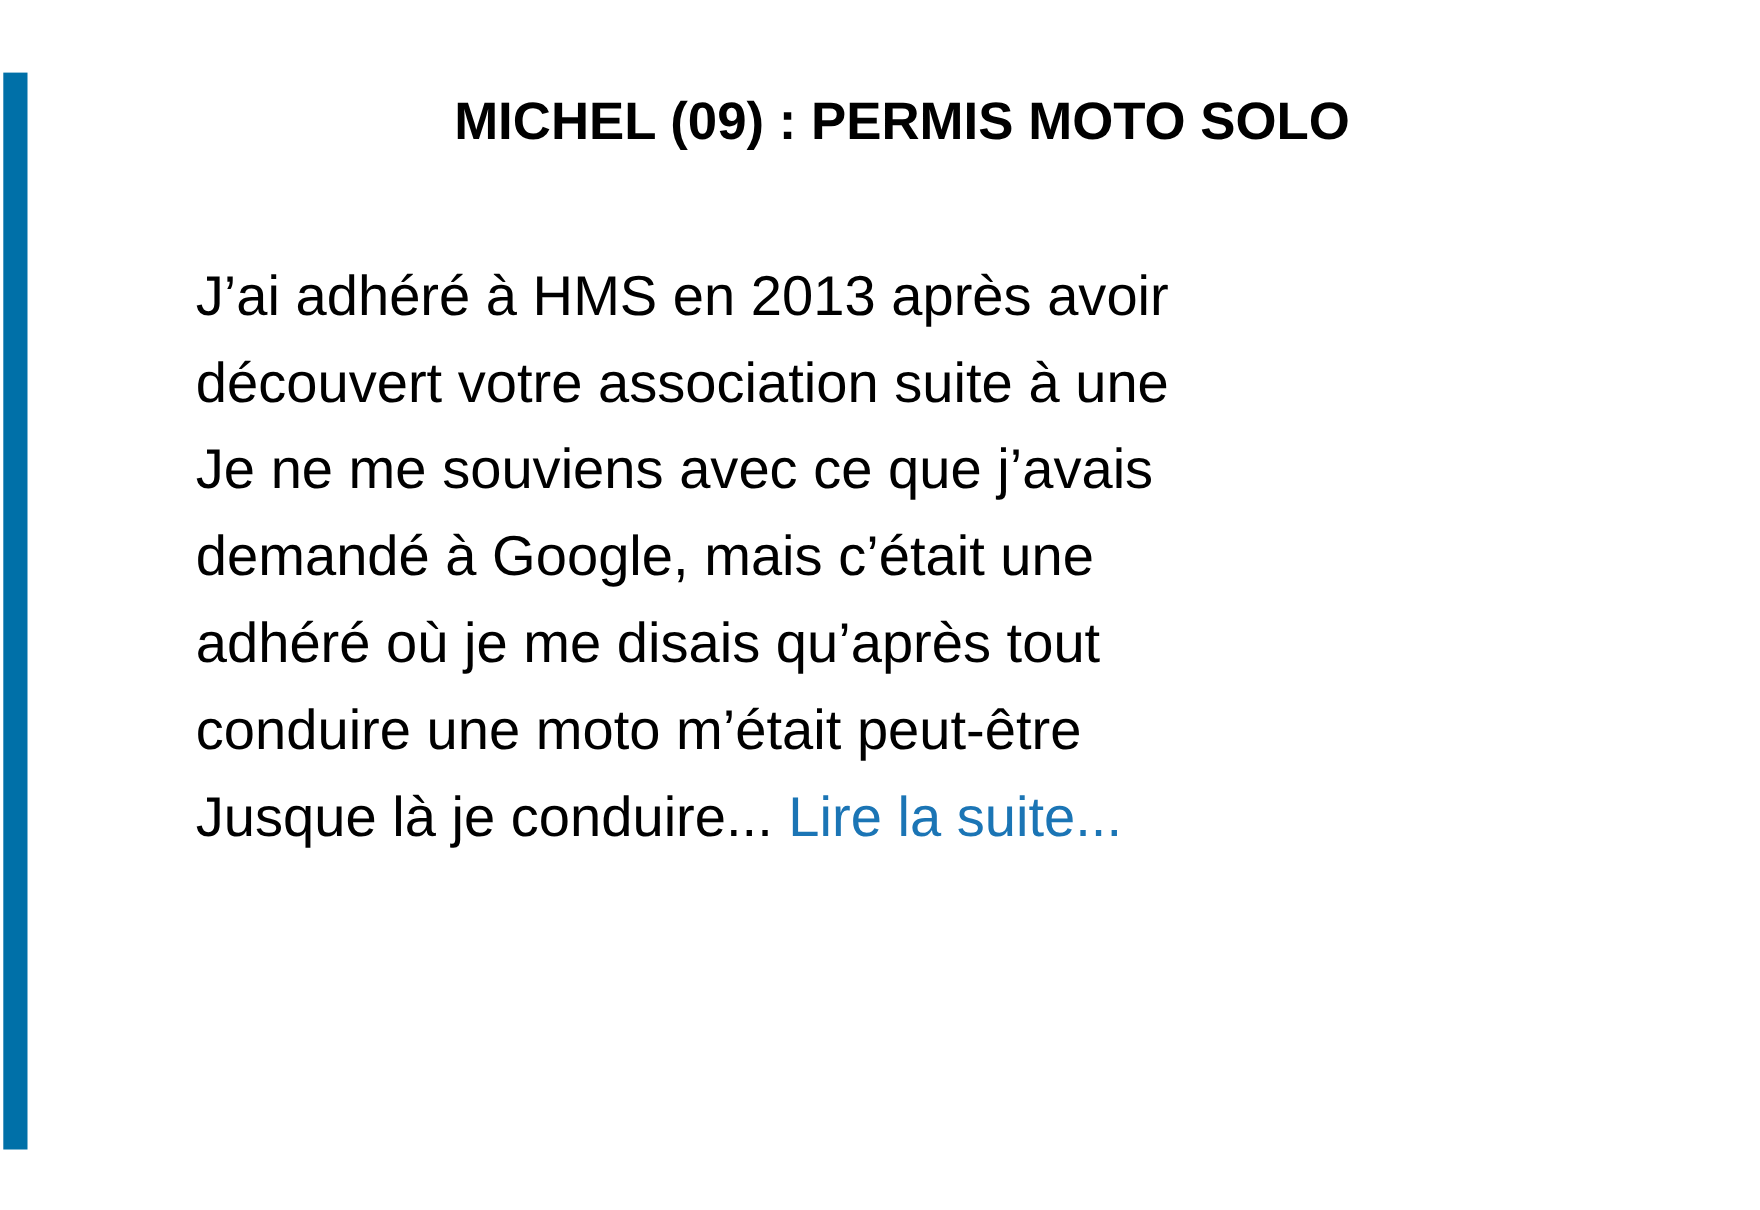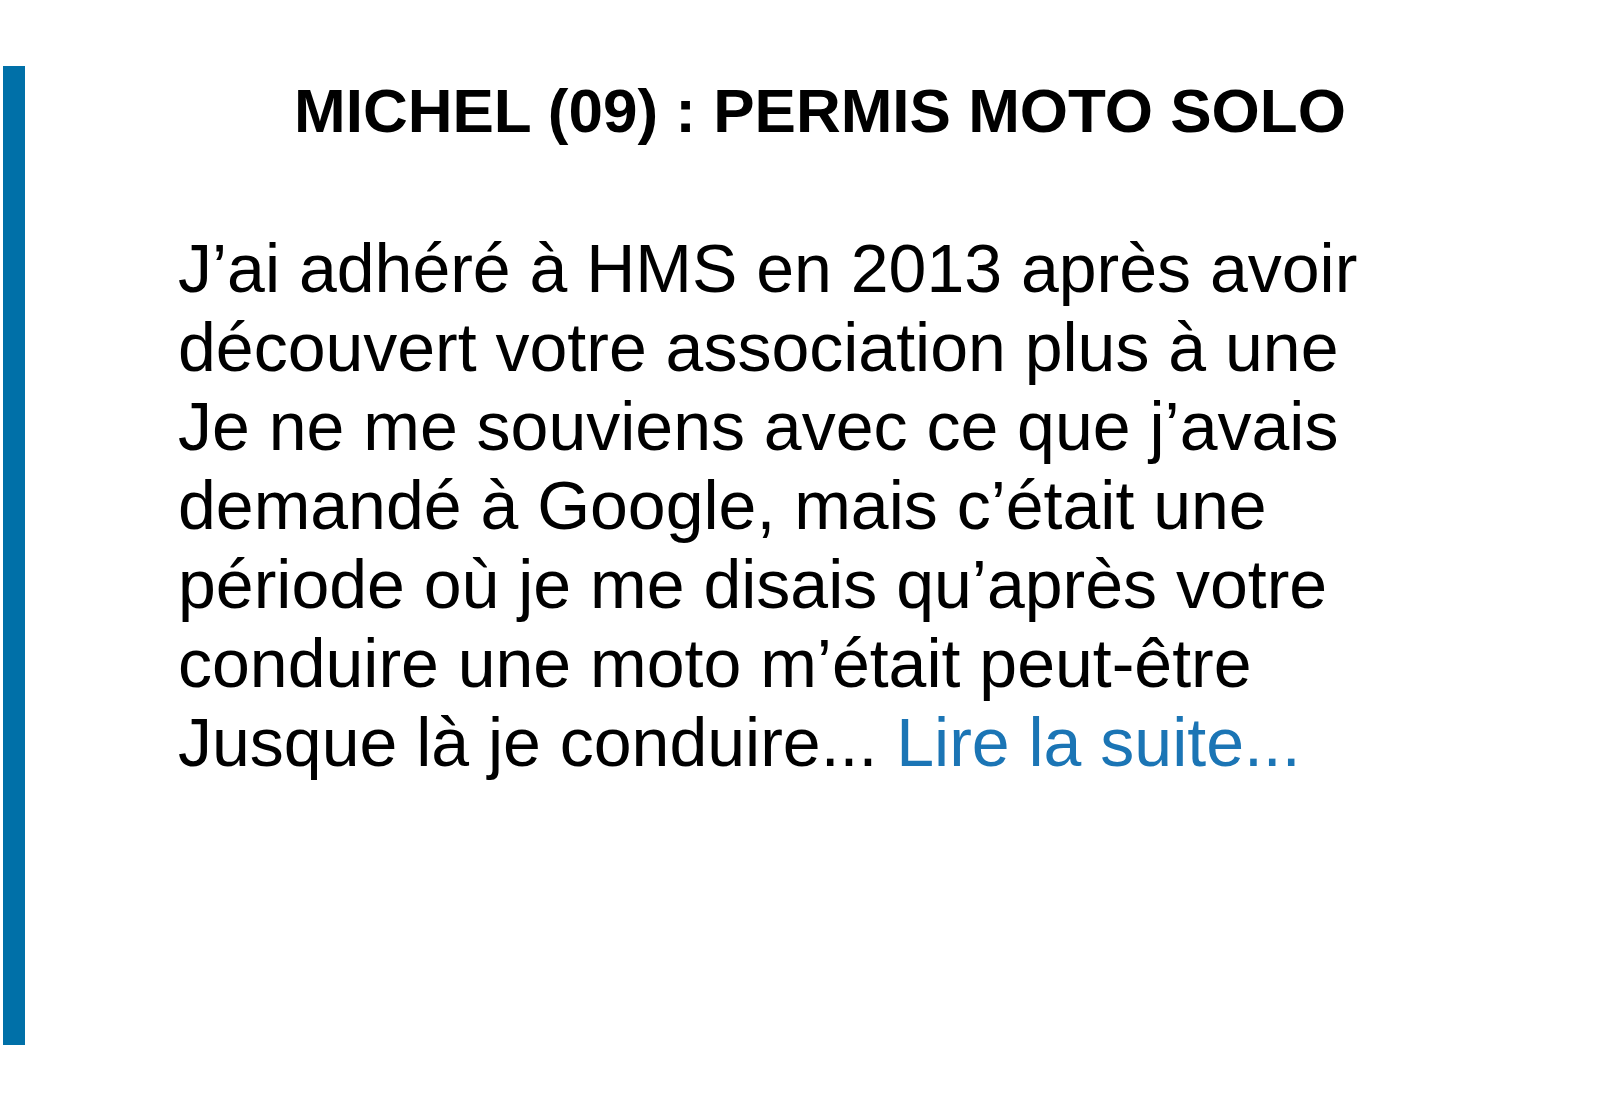--- a/index.html
+++ b/index.html
@@ -31,30 +31,30 @@
     background: var(--accent);
   }
   .page-title {
     position: absolute;
     left: 40px;
     right: 0;
     top: 71px;
     margin: 0;
     text-align: center;
     font-weight: bold;
-    font-size: 62px;
+    font-size: 48px;
     line-height: 80px;
     white-space: nowrap;
     color: var(--ink);
   }
   .body-text {
     position: absolute;
     left: 178px;
     top: 229px;
-    font-size: 68px;
+    font-size: 51px;
     line-height: 79px;
     font-weight: normal;
     color: var(--ink);
   }
   .text-line {
     white-space: nowrap;
   }
   .read-more {
     color: var(--link);
     text-decoration: none;
@@ -63,19 +63,19 @@
 </style>
 </head>
 <body>
 
 <div class="accent-bar"></div>
 
 <h1 class="page-title">MICHEL (09) : PERMIS MOTO SOLO</h1>
 
 <div class="body-text">
   <div class="text-line">J’ai adhéré à HMS en 2013 après avoir</div>
-  <div class="text-line">découvert votre association plus à une</div>
+  <div class="text-line">découvert votre association suite à une</div>
   <div class="text-line">Je ne me souviens avec ce que j’avais</div>
   <div class="text-line">demandé à Google, mais c’était une</div>
-  <div class="text-line">période où je me disais qu’après votre</div>
+  <div class="text-line">adhéré où je me disais qu’après tout</div>
   <div class="text-line">conduire une moto m’était peut-être</div>
   <div class="text-line"><span>Jusque là je conduire... </span><a class="read-more">Lire la suite...</a></div>
 </div>
 
 </body></html>

